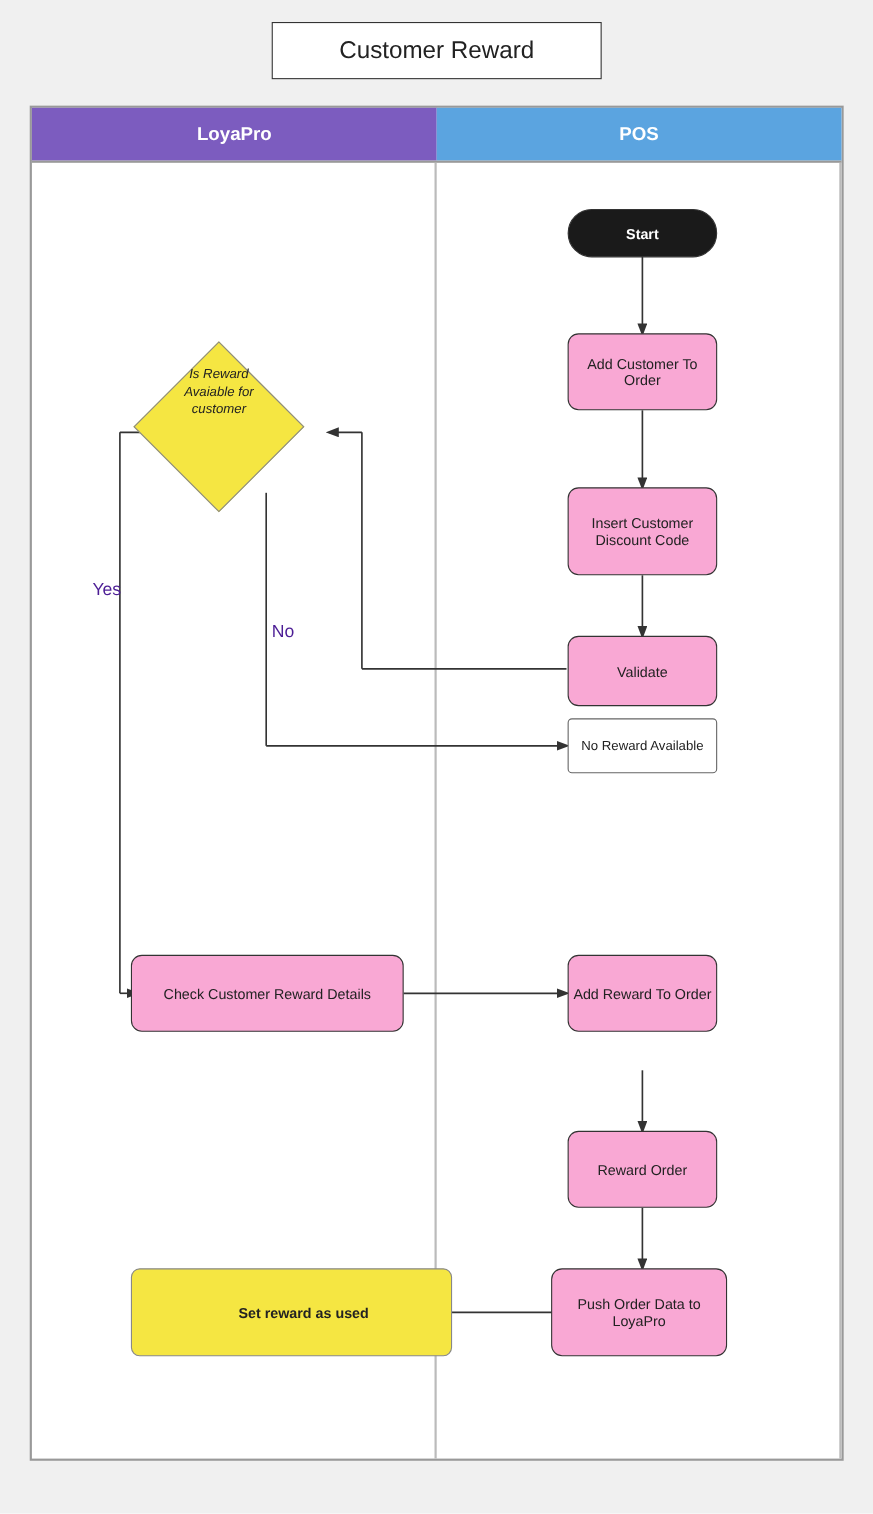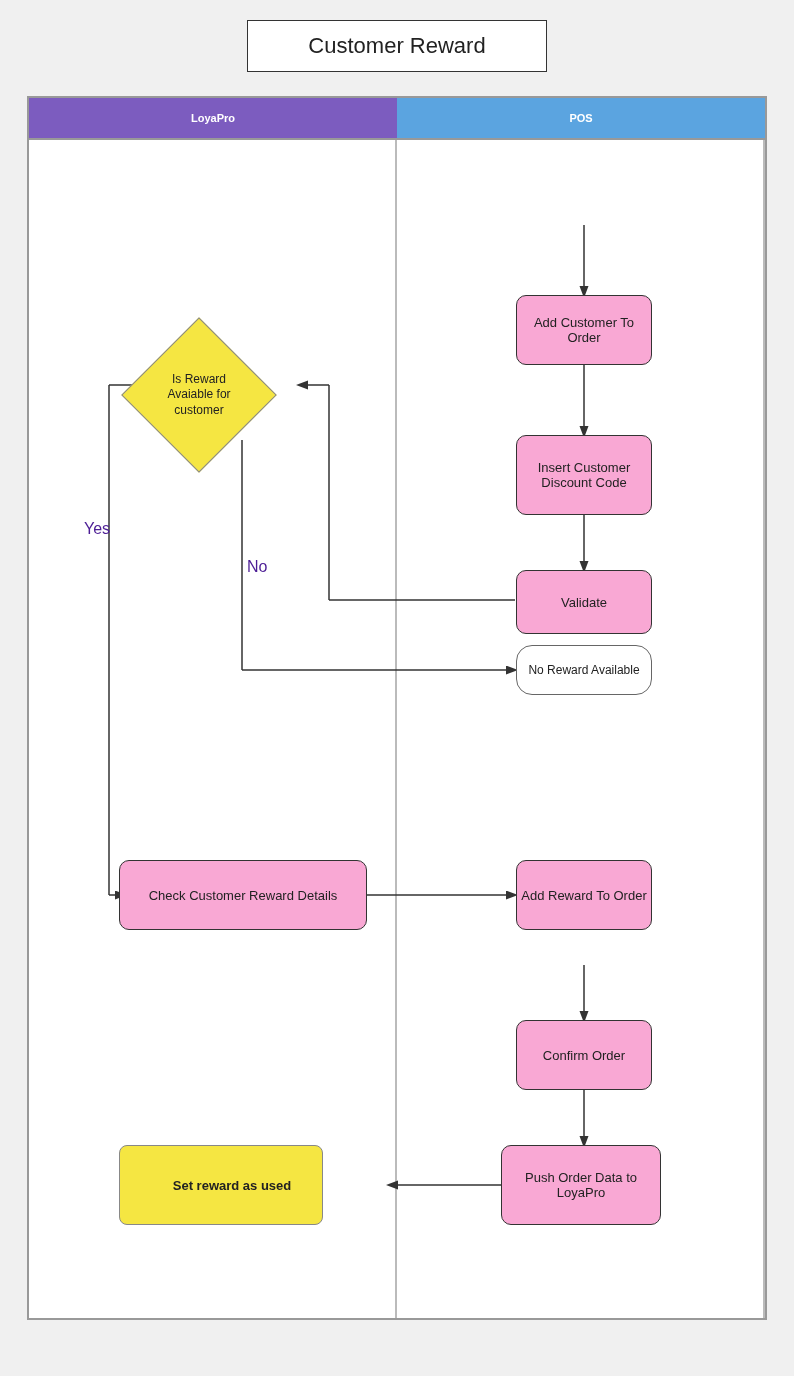--- a/index.html
+++ b/index.html
@@ -34,21 +34,21 @@
 
     .lanes-header {
       display: flex;
       width: 100%;
     }
     .lane-header {
       flex: 1;
       padding: 14px 0;
       text-align: center;
       font-weight: bold;
-      font-size: 11px;
+      font-size: 17px;
       color: #fff;
     }
     .lane-header-loyapro {
       background: #7c5cbf;
     }
     .lane-header-pos {
       background: #5ba4e0;
     }
 
     .lanes-body {
@@ -98,22 +98,22 @@
       border: 1.5px solid #333;
       border-radius: 50px;
       background: #1a1a1a;
       color: #fff;
       font-weight: bold;
     }
 
     .diamond-wrapper {
       position: absolute;
       display: flex;
-      align-items: center;
       justify-content: center;
+      font-style: italic;
     }
     .diamond {
       width: 110px;
       height: 110px;
       background: #f5e642;
       border: 1.5px solid #888;
       transform: rotate(45deg);
     }
     .diamond-label {
       position: absolute;
@@ -126,21 +126,21 @@
 
     .yellow-rect {
       border: 1.5px solid #888;
       border-radius: 8px;
       background: #f5e642;
       font-weight: bold;
     }
 
     .small-rect {
       border: 1px solid #666;
-      border-radius: 16px;
+      border-radius: 4px;
       background: #fff;
       font-size: 12px;
     }
 
     
     .arrow-label {
       position: absolute;
       font-size: 16px;
       color: #4c1d95;
     }
@@ -196,20 +196,23 @@
 
       <line x1="487" y1="1045" x2="360" y2="1045" stroke="#333" stroke-width="1.5" marker-end="url(#arrow)"></line>
 
       <defs>
         <marker id="arrow" markerWidth="8" markerHeight="8" refX="6" refY="3" orient="auto">
           <path d="M0,0 L0,6 L8,3 z" fill="#333"></path>
         </marker>
       </defs>
     </svg>
 
+    <div class="shape stadium" style="left:487px; top:42px; width:136px; height:44px;">
+      <span>Start</span>
+    </div>
 
     <div class="shape rounded-rect" style="left:487px; top:155px; width:136px; height:70px;">
       <span>Add Customer To Order</span>
     </div>
 
     <div class="shape rounded-rect" style="left:487px; top:295px; width:136px; height:80px;">
       <span>Insert Customer Discount Code</span>
     </div>
 
     <div class="shape rounded-rect" style="left:487px; top:430px; width:136px; height:64px;">
@@ -231,25 +234,25 @@
 
     <div class="shape rounded-rect" style="left:90px; top:720px; width:248px; height:70px;">
       <span>Check Customer Reward Details</span>
     </div>
 
     <div class="shape rounded-rect" style="left:487px; top:720px; width:136px; height:70px;">
       <span>Add Reward To Order</span>
     </div>
 
     <div class="shape rounded-rect" style="left:487px; top:880px; width:136px; height:70px;">
-      <span>Confirm Order</span>
+      <span>Reward Order</span>
     </div>
 
     <div class="shape rounded-rect" style="left:472px; top:1005px; width:160px; height:80px;">
       <span>Push Order Data to LoyaPro</span>
     </div>
 
-    <div class="shape yellow-rect" style="left:90px; top:1005px; width:204px; height:80px;padding-left:22px;">
+    <div class="shape yellow-rect" style="left:90px; top:1005px; width:292px; height:80px;padding-left:22px;">
       <span>Set reward as used</span>
     </div>
 
   </div>
 </div>
 
 </body></html>

